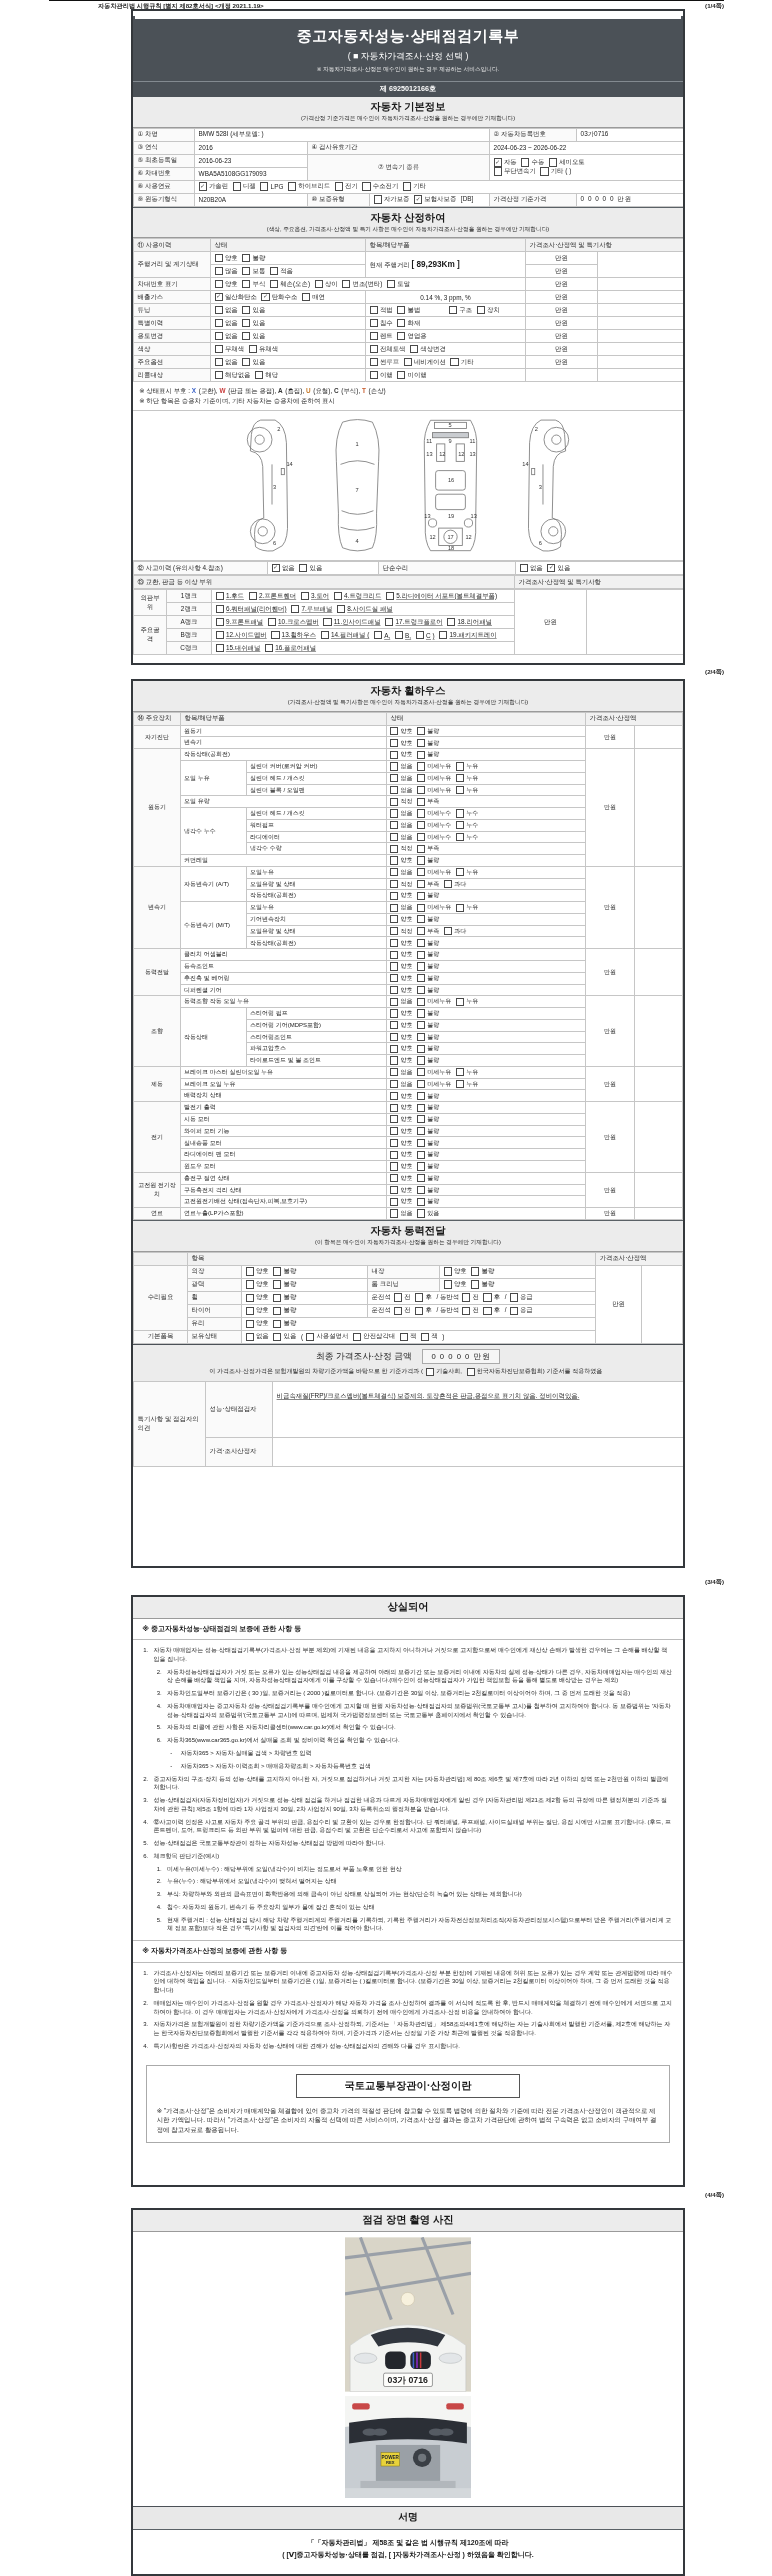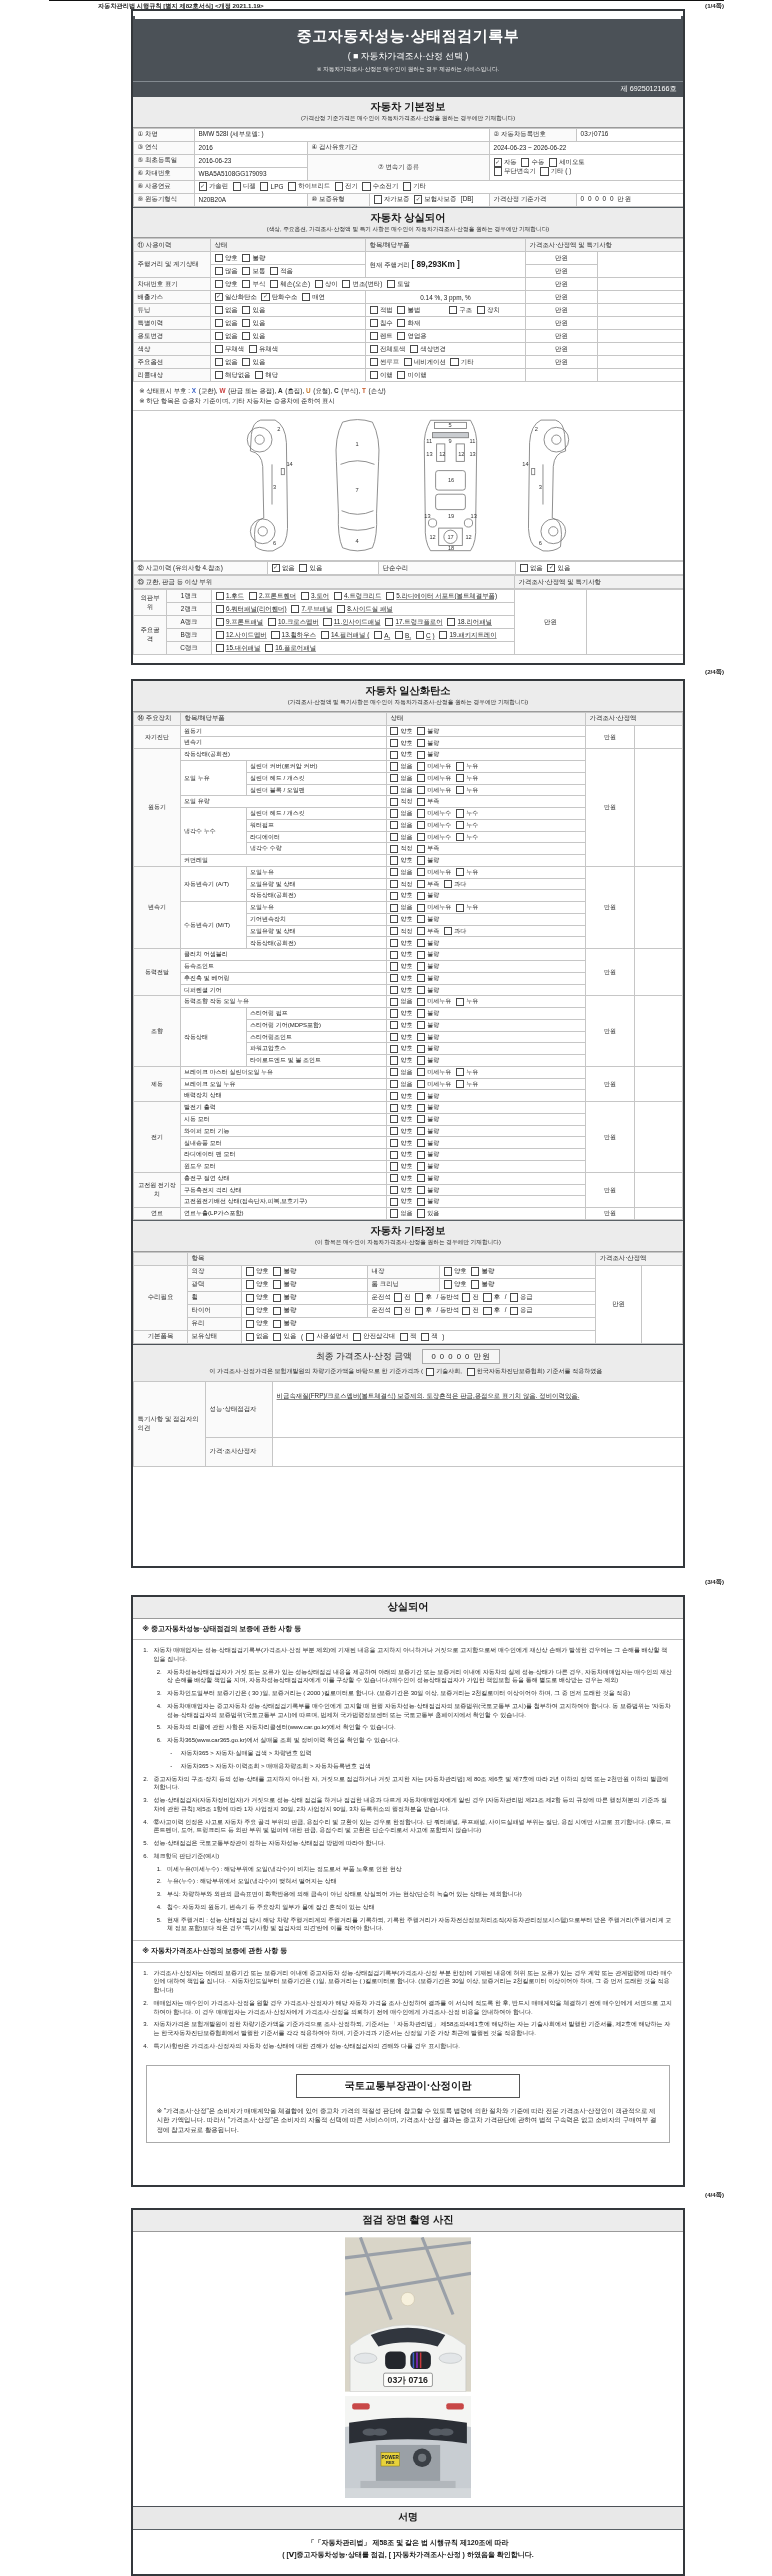--- a/index.html
+++ b/index.html
@@ -7,21 +7,21 @@
   .toprule{position:absolute;left:49px;width:675px;top:0;height:1px;background:#111;}
   .lawref{position:absolute;left:98px;top:2.1px;font-size:6.2px;font-weight:bold;color:#222;}
   .pgmark{position:absolute;width:675px;left:49px;text-align:right;font-size:6.2px;font-weight:bold;color:#222;}
   .sheet{position:absolute;left:131px;width:554px;background:#fff;border:2.1px solid #34383c;box-sizing:border-box;overflow:hidden;}
   
   .dark{background:#4b5157;color:#fff;text-align:center;}
   .strip{height:2.6px;background:#fff;margin:5.2px 2.1px 8.2px;}
   .dark h1{font-size:15px;margin:0 0 4.6px;font-weight:bold;letter-spacing:0.5px;}
   .dark .sub{font-size:8.8px;margin-bottom:3.6px;}
   .dark .note{font-size:5.7px;margin-bottom:6.2px;color:#eee;}
-  .docno{border-top:1px solid #838a90;text-align:right;padding:2.1px 6.2px 3.1px;font-size:7.2px;font-weight:normal;}
+  .docno{border-top:1px solid #838a90;text-align:center;padding:2.1px 6.2px 3.1px;font-size:7.2px;font-weight:bold;}
   .sec-head{background:#ececec;text-align:center;padding:3.1px 0 3.6px;border-top:1px solid #5a6166;border-bottom:0.5px solid #9a9a9a;}
   .sec-head .t{font-size:10.3px;font-weight:bold;}
   .sec-head .s{font-size:5.7px;margin-top:1px;color:#222;}
   table{border-collapse:collapse;width:100%;table-layout:fixed;}
   td,th{border:0.5px solid #c6c6c6;font-size:6.4px;padding:1.5px 3.6px;vertical-align:middle;text-align:left;font-weight:normal;word-break:break-all;}
   .lblc{background:#fafafa;}
   .cth{background:#f1f1f1;}
   .ctr{text-align:center;}
   .price{text-align:center;background:#fff;}
   .ck{display:inline-flex;align-items:center;margin-right:4.6px;vertical-align:middle;}
@@ -174,21 +174,21 @@
                 <span class="bx on">✓</span>
                 <span class="lbl">보험사보증</span>
               </span><span class="optxt">[DB]</span></td>
         <td class="lblc" style="border-top:1px solid #555;">가격산정 기준가격</td>
         <td style="border-top:1px solid #555;letter-spacing:1px;">0 0 0 0 0 만원</td>
       </tr>
     </tbody>
       </table>
 
     <div class="sec-head">
-      <div class="t">자동차 상실되어</div>
+      <div class="t">자동차 산정하여</div>
       <div class="s">(색상, 주요옵션, 가격조사·산정액 및 특기 사항은 매수인이 자동차가격조사·산정을 원하는 경우에만 기재합니다)</div>
     </div>
     <table>
       <colgroup>
           <col style="width:77px">
           <col style="width:155px">
           <col style="width:160px">
           <col style="width:72px">
           <col style="width:87px">
         </colgroup>
@@ -606,21 +606,21 @@
                 <span class="bx"></span>
                 <span class="lbl">16.플로어패널</span>
               </span></td>
       </tr>
     </tbody>
       </table>
   </div>
 
   <div class="sheet" style="top:679px;height:889px;">
     <div class="sec-head" style="border-top:none;">
-      <div class="t">자동차 일산화탄소</div>
+      <div class="t">자동차 휠하우스</div>
       <div class="s">(가격조사·산정액 및 특기사항은 매수인이 자동차가격조사·산정을 원하는 경우에만 기재합니다)</div>
     </div>
     <table class="det">
       <colgroup>
           <col style="width:47px">
           <col style="width:66px">
           <col style="width:140px">
           <col style="width:199px">
           <col style="width:49px">
           <col style="width:48px">
@@ -1122,21 +1122,21 @@
                 <span class="bx"></span>
                 <span class="lbl">있음</span>
               </span></td>
             <td class="price" rowspan="1">만원</td>
             <td class="ncell" rowspan="1"></td>
           </tr>
         </tbody>
     </table>
 
     <div class="sec-head">
-      <div class="t">자동차 기타정보</div>
+      <div class="t">자동차 동력전달</div>
       <div class="s">(이 항목은 매수인이 자동차가격조사·산정을 원하는 경우에만 기재합니다)</div>
     </div>
     <table>
       <colgroup>
           <col style="width:54px">
           <col style="width:54px">
           <col style="width:126px">
           <col style="width:72px">
           <col style="width:156px">
           <col style="width:46px">

